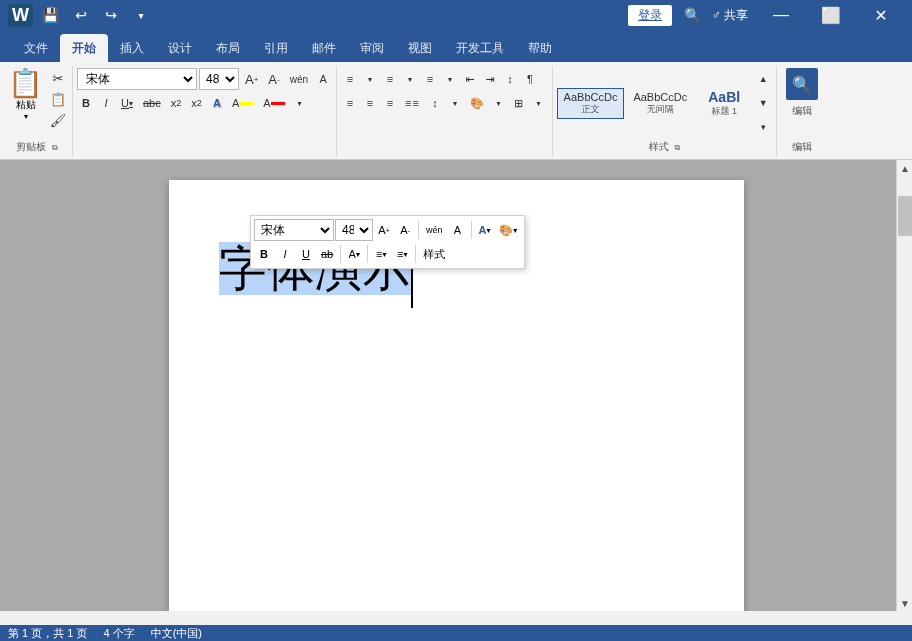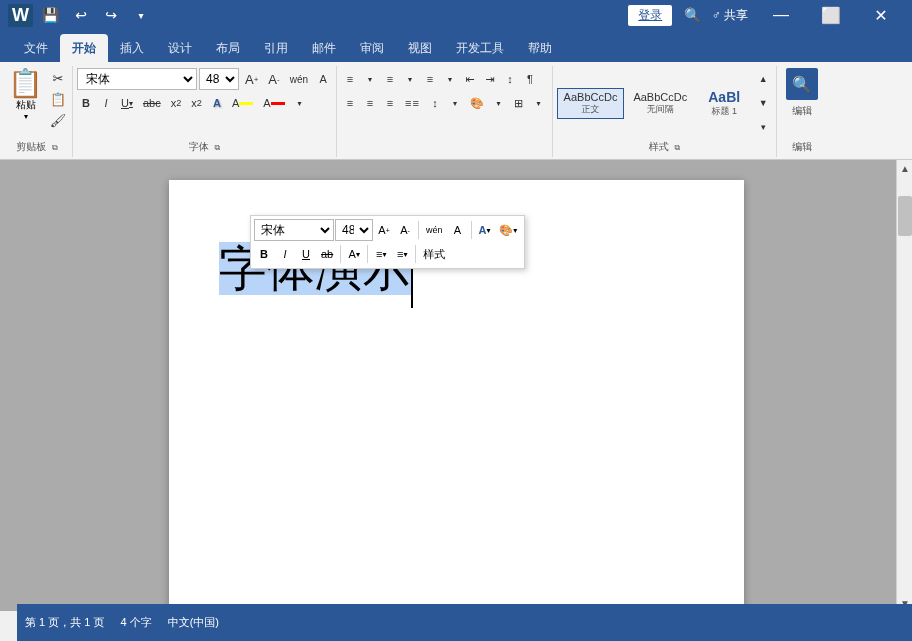--- a/index.html
+++ b/index.html
@@ -174,29 +174,28 @@
     }
     #cursor-after { display: inline-block; width: 2px; height: 52px; background: #000; vertical-align: middle; animation: blink 1s infinite; }
     @keyframes blink { 0%,50%{opacity:1} 51%,100%{opacity:0} }
     #text-container { margin-top: 20px; }
 
     .bottom-bar {
       position: absolute;
       bottom: 0;
       left: 0;
       right: 0;
-      height: 37px;
+      height: 16px;
       background: #2b5797;
       display: flex;
       align-items: center;
       padding: 0 8px;
       color: white;
       font-size: 11px;
       gap: 16px;
-      margin-left: 17px;
     }
 
     .expand-icon { font-size: 8px; margin-left: 3px; cursor: pointer; }
   </style>
 </head>
 <body>
 
 <div id="title-bar">
   <div class="title-left">
     <span style="font-size:18px; color:white; font-weight:bold; background:#1e4d78; padding:1px 4px; border-radius:2px;">W</span>
@@ -279,23 +278,20 @@
           <span>A</span>
             <div class="color-indicator" style="background:yellow;"></div>
         </div>
         <div class="ribbon-btn">
           <span>A</span>
             <div class="color-indicator" style="background:red;"></div>
         </div>
         <div class="ribbon-btn" style="font-size:8px;">▾</div>
       </div>
     </div>
-    <div class="ribbon-group-label">
-      字体 <span class="expand-icon">⧉</span>
-    </div>
   </div>
 
   <div class="ribbon-group para-group">
     <div class="ribbon-group-content">
       <div class="font-row">
         <div class="ribbon-btn">≡</div>
         <div class="ribbon-btn" style="font-size:8px;">▾</div>
         <div class="ribbon-btn">≡</div>
         <div class="ribbon-btn" style="font-size:8px;">▾</div>
         <div class="ribbon-btn">≡</div>

